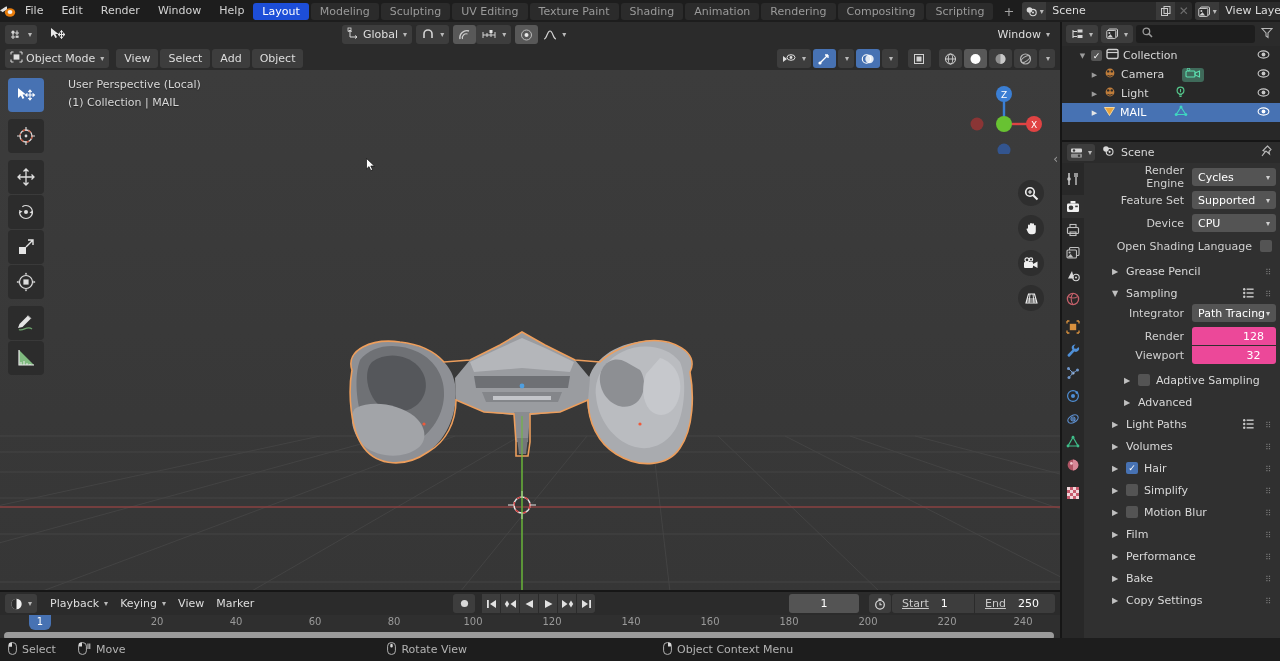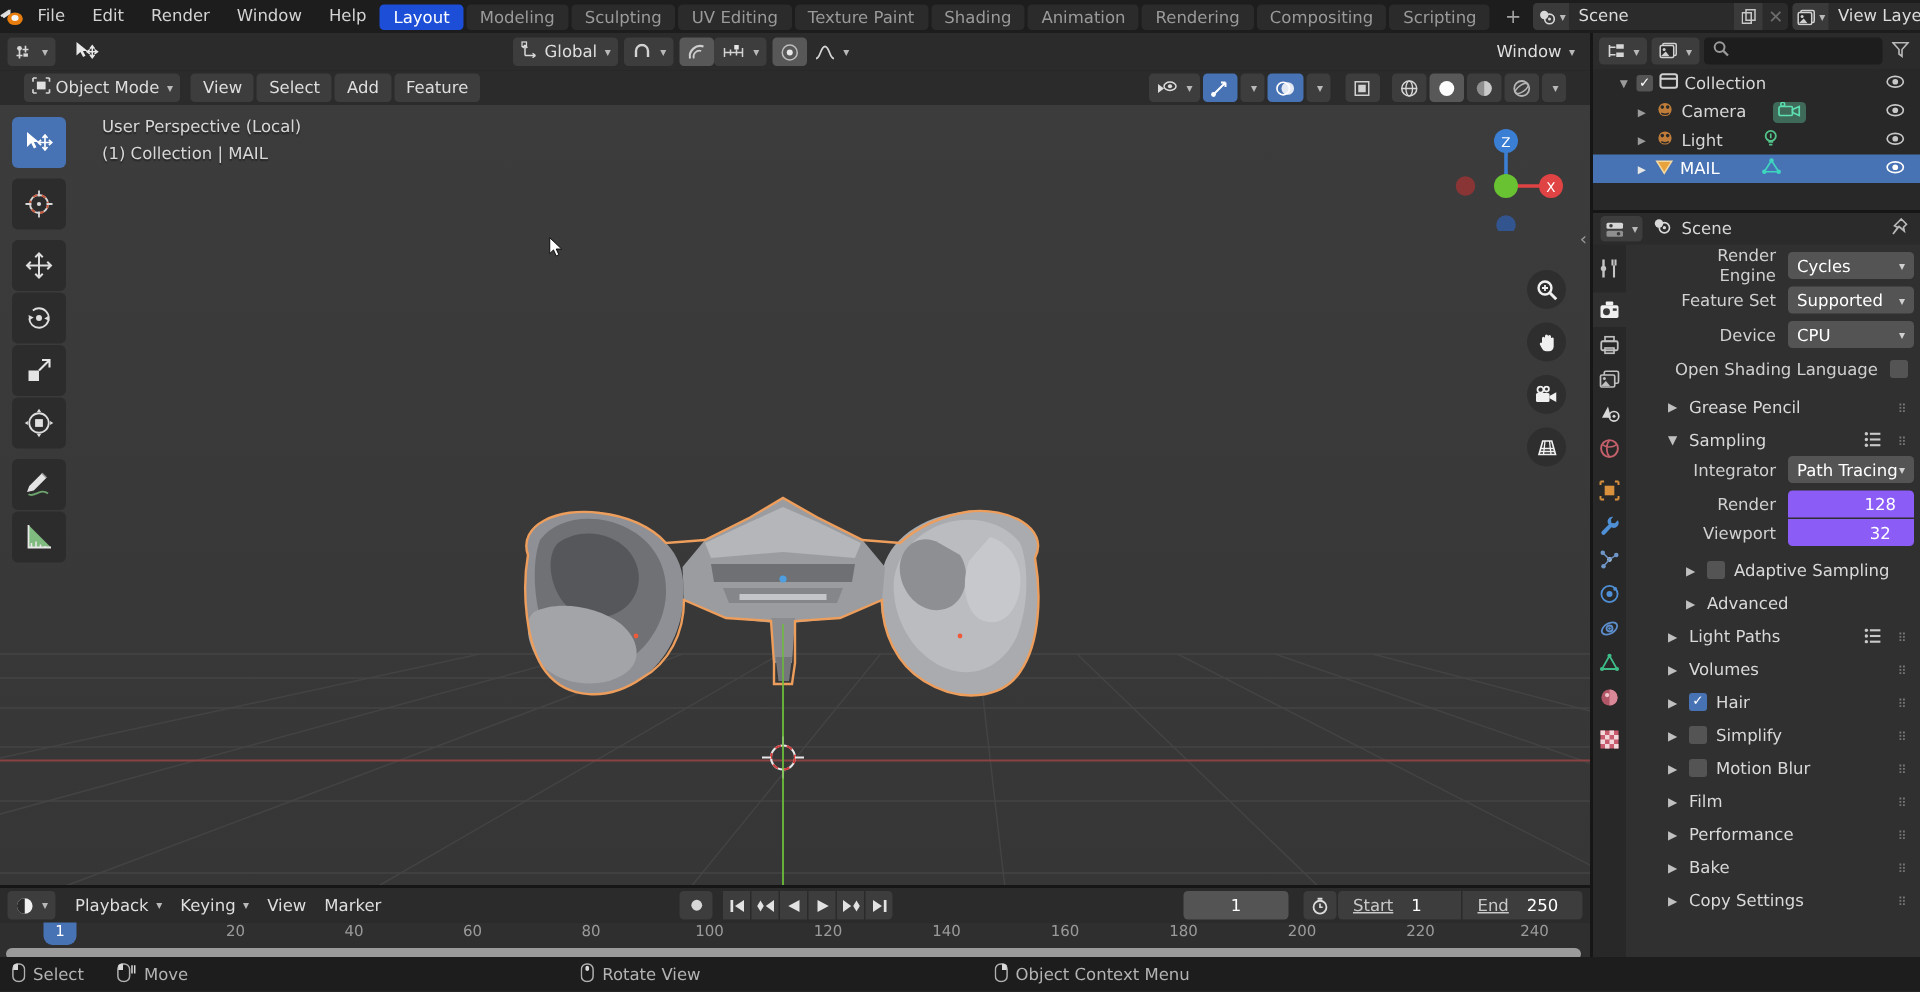--- a/index.html
+++ b/index.html
@@ -41,21 +41,21 @@
   .id-x{ width:17px;height:18px;display:flex;align-items:center;justify-content:center;color:#6d6d6d;font-size:12px;}
   .chev{ font-size:8px; color:#b9b9b9; margin-left:2px; }
 
   
   .vp-header{
     position:absolute; left:0; top:22px; width:1060px; height:25px;
     background:#2b2b2b; display:flex; align-items:center; padding:0 5px;
   }
   .vp-header2{
     position:absolute; left:0; top:47px; width:1060px; height:23px;
-    background:#2b2b2b; display:flex; align-items:center; padding:0 16px; gap:2px;
+    background:#2b2b2b; display:flex; align-items:center; padding:0 5px; gap:2px;
   }
   .hbtn{
     height:19px; border-radius:3px; background:#3d3d3d; display:flex; align-items:center;
     padding:0 5px; gap:3px; color:#dedede; font-size:11px; white-space:nowrap;
   }
   .hbtn.flat{ background:transparent; }
   .hbtn.blue{ background:#4772b3; }
   .hbtn.lit{ background:#585858; }
   .hdiv{ width:7px; }
   .mini-menu{ padding:0 8px; height:19px;line-height:19px;border-radius:3px;color:#dedede;font-size:11px;background:#3d3d3d;}
@@ -155,21 +155,21 @@
   .pr-tab.active{ background:#303030; }
   .pr-tab.gap{ margin-bottom:5px; }
   .pr-content{ flex:1; padding:5px 4px 0 4px; overflow:hidden;margin-left:20px;}
   .prow{ display:flex; align-items:center; height:18px; margin-bottom:5px; }
   .plabel{ width:84px; text-align:right; padding-right:8px; font-size:11px; color:#d0d0d0; }
   .pfield{
     flex:1; height:18px; background:#545454; border-radius:3px; display:flex; align-items:center;
     padding:0 6px; font-size:11px; color:#ffffff;
   }
   .pfield .chev2{ margin-left:auto; font-size:8px; color:#d0d0d0;}
-  .pfield.num{ justify-content:center; background:#8b5cf6;padding-left:45px; }
+  .pfield.num{ justify-content:center; background:#ec4899;padding-left:45px; }
   .pcheckrow{ display:flex; align-items:center; justify-content:flex-end; height:18px; margin-bottom:5px; padding-right:4px; gap:8px;text-align:center;}
   .pcb{ width:12px;height:12px;background:#545454;border-radius:2px;display:inline-flex;align-items:center;justify-content:center;}
   .pcb.on{ background:#4772b3; color:#fff; font-size:9px; }
   .panel-row{
     display:flex; align-items:center; height:22px; font-size:11px; color:#d9d9d9; gap:6px; padding-left:2px;
     position:relative;
   }
   .tri{ width:10px; color:#c0c0c0; font-size:8px; text-align:center;}
   .dots{ position:absolute; right:4px; top:8px; color:#777; font-size:8px; letter-spacing:1px;}
   .listicon{ position:absolute; right:22px; top:6px; }
@@ -333,21 +333,21 @@
             <rect x="3.6" y="3.4" width="5.8" height="5.2" fill="#e0e0e0"></rect>
           </svg>
       </span>
       <span>Object Mode</span>
       <span class="chev">▾</span>
     </div>
     <div class="hdiv" style="width:3px"></div>
     <div class="mini-menu">View</div>
     <div class="mini-menu">Select</div>
     <div class="mini-menu">Add</div>
-    <div class="mini-menu">Feature</div>
+    <div class="mini-menu">Object</div>
 
     <div style="margin-left:auto; display:flex; align-items:center; gap:2px;">
       <div class="hbtn">
         <svg width="15" height="12" viewBox="0 0 15 12">
             <path d="M1 9 L1 3 L5 6 Z" fill="#dcdcdc"></path>
             <ellipse cx="9" cy="4.5" rx="4" ry="2.8" fill="none" stroke="#dcdcdc" stroke-width="1"></ellipse>
             <circle cx="9" cy="4.5" r="1.4" fill="#dcdcdc"></circle>
           </svg>
         <span class="chev">▾</span>
       </div>

